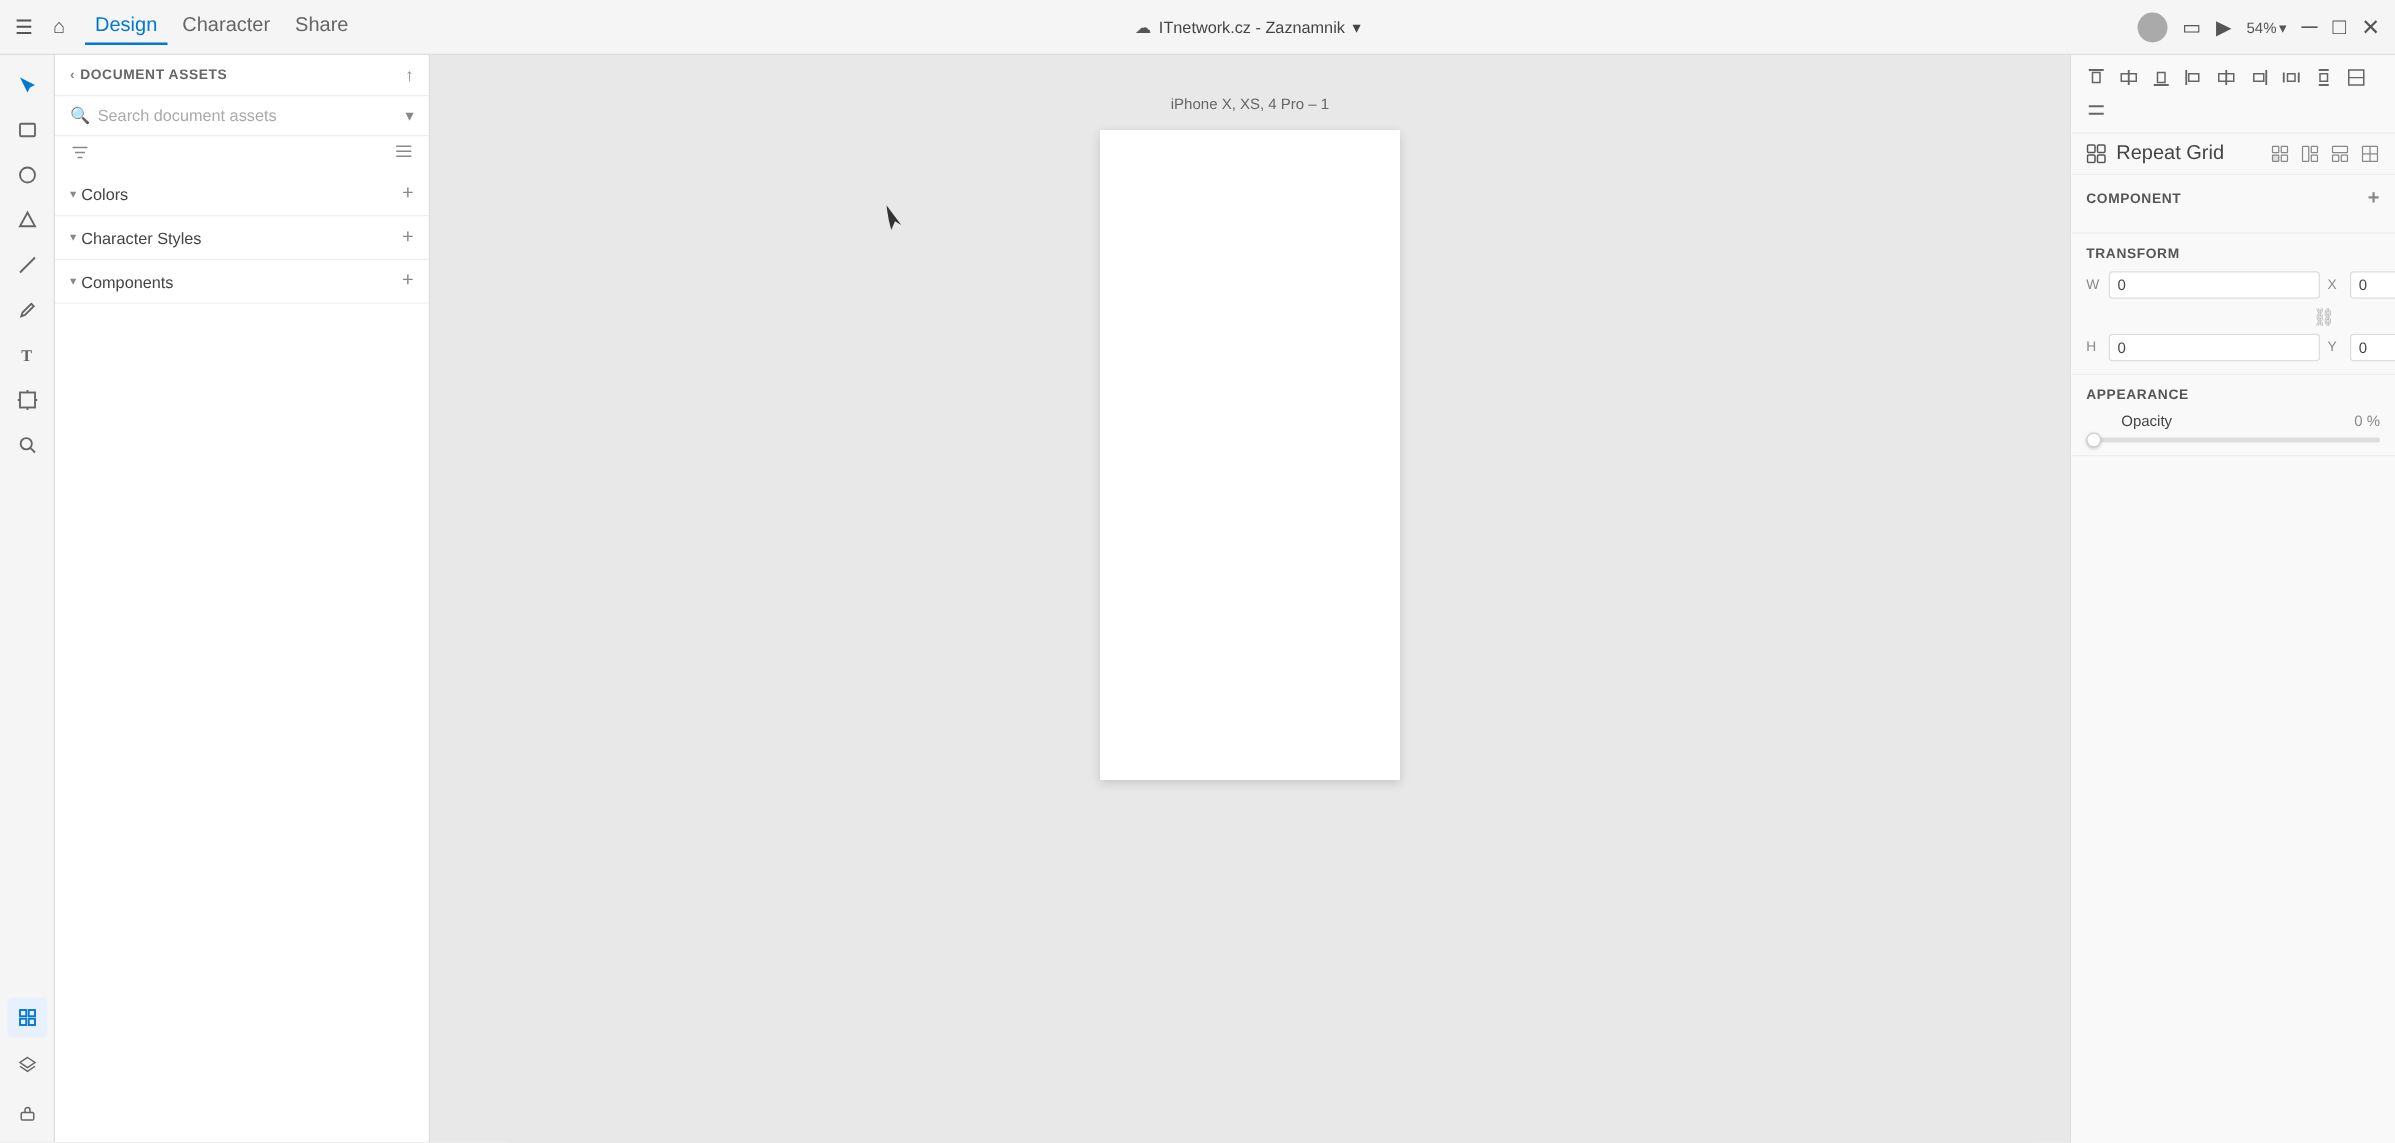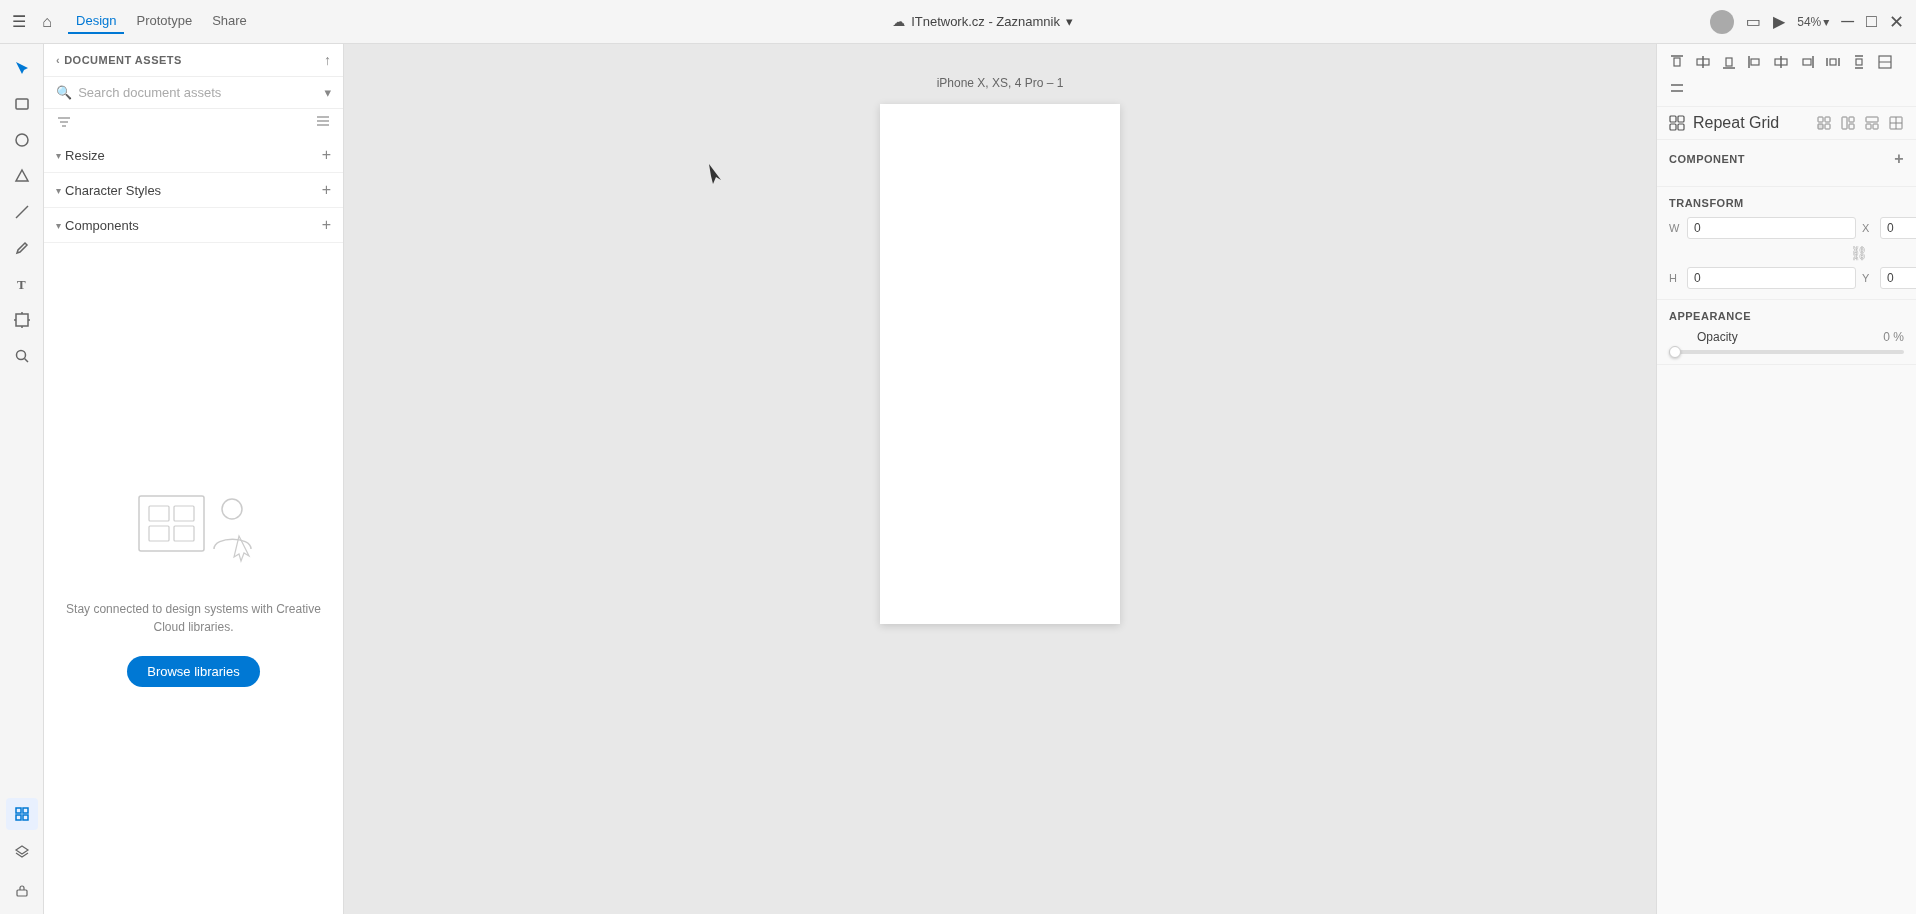--- a/index.html
+++ b/index.html
@@ -5,21 +5,21 @@
     * { box-sizing: border-box; margin: 0; padding: 0; }
     body { font-family: -apple-system, BlinkMacSystemFont, 'Segoe UI', sans-serif; font-size: 12px; background: #f0f0f0; display: flex; flex-direction: column; height: 100vh; overflow: hidden; color: #333; }
 
     
     .topbar { display: flex; align-items: center; background: #f5f5f5; border-bottom: 1px solid #ddd; height: 44px; padding: 0 12px; gap: 8px; flex-shrink: 0; }
     .topbar-left { display: flex; align-items: center; gap: 16px; }
     .topbar-center { flex: 1; display: flex; justify-content: center; align-items: center; }
     .topbar-right { display: flex; align-items: center; gap: 12px; }
     .hamburger-icon { font-size: 16px; cursor: pointer; color: #555; }
     .home-icon { font-size: 16px; cursor: pointer; color: #555; }
-    .tab { padding: 4px 8px; cursor: pointer; font-size: 13px; color: #666; border-bottom: 2px solid transparent; }
+    .tab { padding: 4px 8px; cursor: pointer; font-size: 16px; color: #666; border-bottom: 2px solid transparent; }
     .tab.active { color: #0078d4; border-bottom: 2px solid #0078d4; font-weight: 500; }
     .title-bar { display: flex; align-items: center; gap: 6px; font-size: 13px; color: #444; cursor: pointer; }
     .cloud-icon { color: #555; }
     .topbar-avatar { width: 24px; height: 24px; border-radius: 50%; background: #aaa; }
     .device-icon { font-size: 16px; color: #555; cursor: pointer; }
     .play-icon { font-size: 16px; color: #555; cursor: pointer; }
     .zoom-level { font-size: 12px; color: #555; cursor: pointer; display: flex; align-items: center; gap: 2px; }
 
     
     .main { display: flex; flex: 1; overflow: hidden; }
@@ -107,21 +107,21 @@
   </style>
 </head>
 <body>
 
 <div class="topbar">
   <div class="topbar-left">
     <span class="hamburger-icon">☰</span>
     <span class="home-icon">⌂</span>
     <div style="display:flex; gap:4px; align-items:center;">
       <span class="tab active">Design</span>
-      <span class="tab">Prototype</span>
+      <span class="tab">Character</span>
       <span class="tab">Share</span>
     </div>
   </div>
   <div class="topbar-center">
     <div class="title-bar">
       <span class="cloud-icon">☁</span>
       <span>ITnetwork.cz - Zaznamnik</span>
       <span>▾</span>
     </div>
   </div>
@@ -248,21 +248,21 @@
             <line x1="2" y1="6" x2="14" y2="6" stroke="#888" stroke-width="1.2"></line>
             <line x1="2" y1="10" x2="14" y2="10" stroke="#888" stroke-width="1.2"></line>
           </svg>
       </span>
     </div>
 
     <div class="section">
       <div class="section-header">
         <div class="section-title">
           <span class="chevron">▾</span>
-          <span>Resize</span>
+          <span>Colors</span>
         </div>
         <span class="section-add">+</span>
       </div>
     </div>
 
     <div class="section">
       <div class="section-header">
         <div class="section-title">
           <span class="chevron">▾</span>
           <span>Character Styles</span>
@@ -274,40 +274,20 @@
     <div class="section">
       <div class="section-header">
         <div class="section-title">
           <span class="chevron">▾</span>
           <span>Components</span>
         </div>
         <span class="section-add">+</span>
       </div>
     </div>
 
-    <div class="panel-content">
-      <div class="empty-illustration">
-        <svg class="empty-svg" width="140" height="110" viewBox="0 0 140 110" fill="none" xmlns="http://www.w3.org/2000/svg">
-
-          <rect x="15" y="25" width="65" height="55" rx="2" stroke="#999" stroke-width="1.5" fill="none"></rect>
-
-          <rect x="25" y="35" width="20" height="15" rx="1" stroke="#999" stroke-width="1.2" fill="none"></rect>
-          <rect x="50" y="35" width="20" height="15" rx="1" stroke="#999" stroke-width="1.2" fill="none"></rect>
-          <rect x="25" y="55" width="20" height="15" rx="1" stroke="#999" stroke-width="1.2" fill="none"></rect>
-          <rect x="50" y="55" width="20" height="15" rx="1" stroke="#999" stroke-width="1.2" fill="none"></rect>
-
-          <circle cx="108" cy="38" r="10" stroke="#999" stroke-width="1.5" fill="none"></circle>
-          <path d="M90 78 C90 65 127 65 127 78" stroke="#999" stroke-width="1.5" fill="none"></path>
-
-          <path d="M115 65 L125 85 L120 82 L117 90 L115 83 L110 86 Z" stroke="#999" stroke-width="1.2" fill="none"></path>
-        </svg>
-      </div>
-      <p class="empty-text">Stay connected to design systems with Creative Cloud libraries.</p>
-      <button class="browse-btn">Browse libraries</button>
-    </div>
   </div>
 
   <div class="canvas">
     <span class="artboard-label">iPhone X, XS, 4 Pro – 1</span>
     <div class="artboard" style="position:relative;top:0;"></div>
 
     <div class="cursor">
       <svg width="12" height="20" viewBox="0 0 12 20" fill="none">
           <path d="M0 0L12 16L7 13L4 20L2 12L0 0Z" fill="#333"></path>
         </svg>

